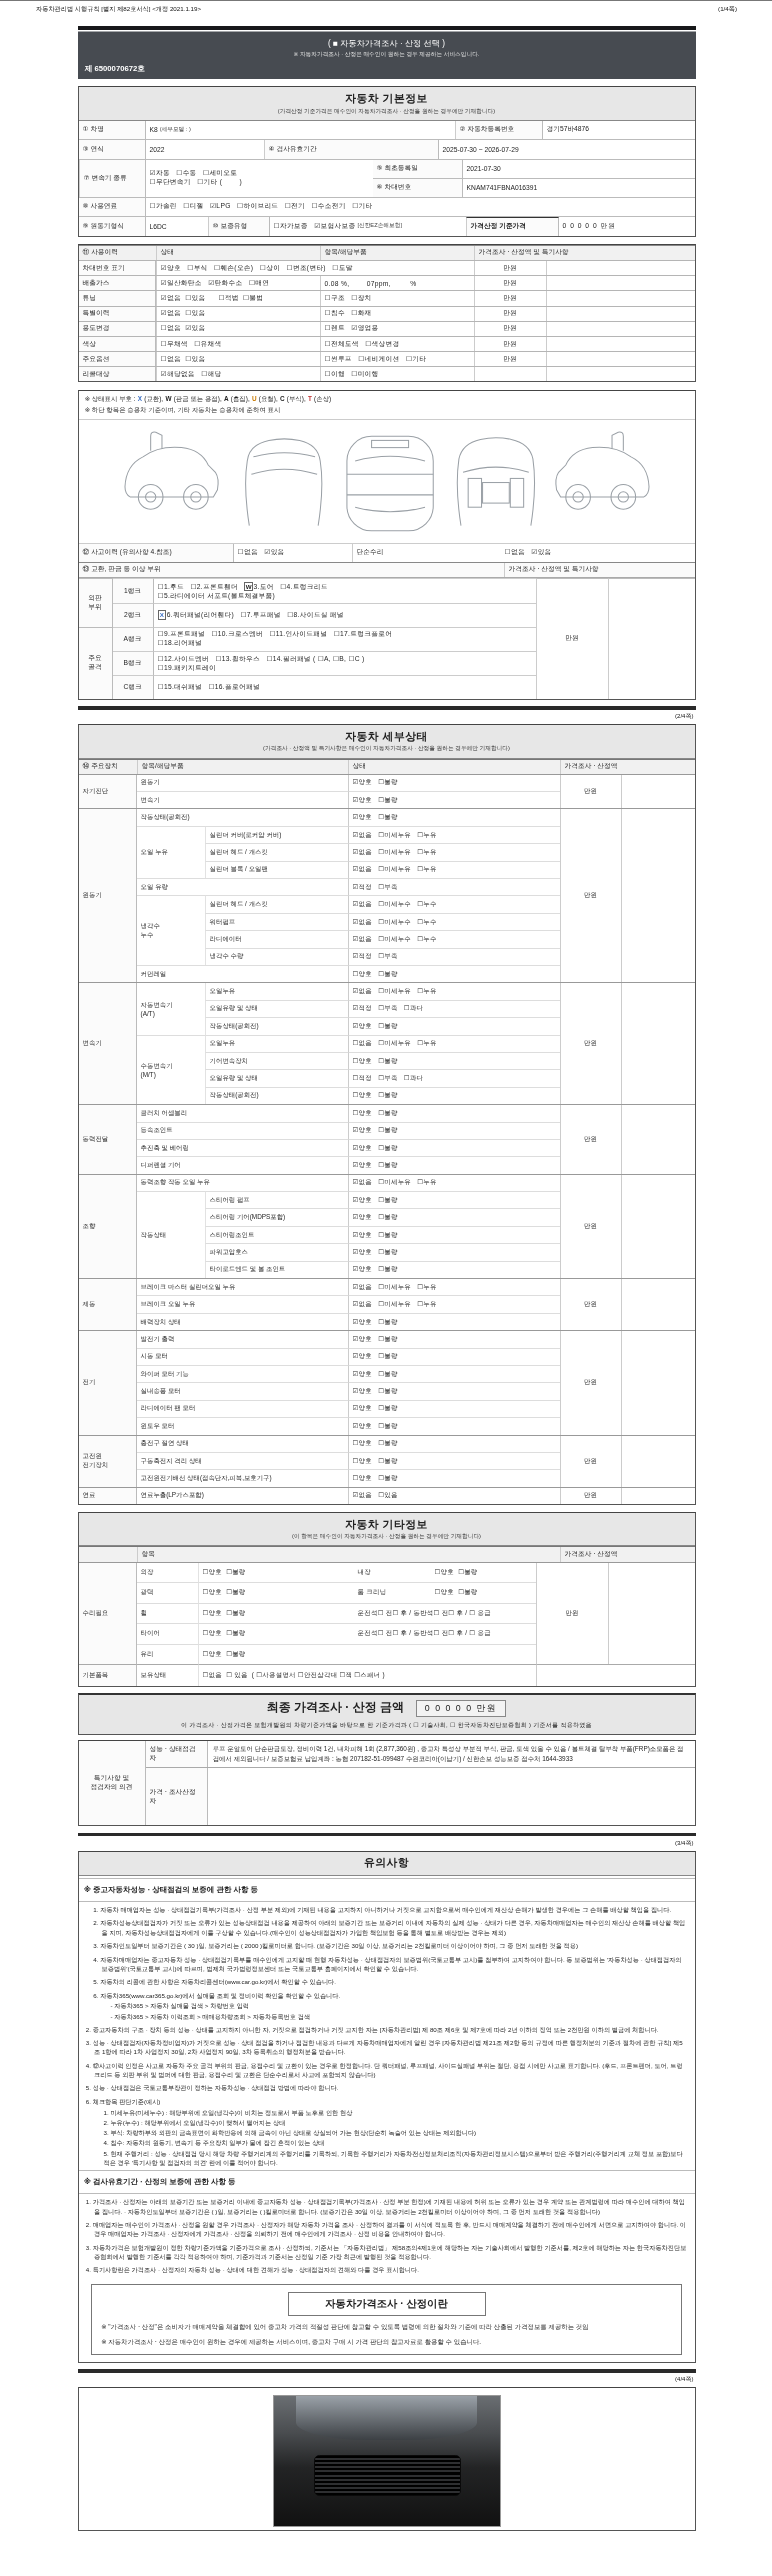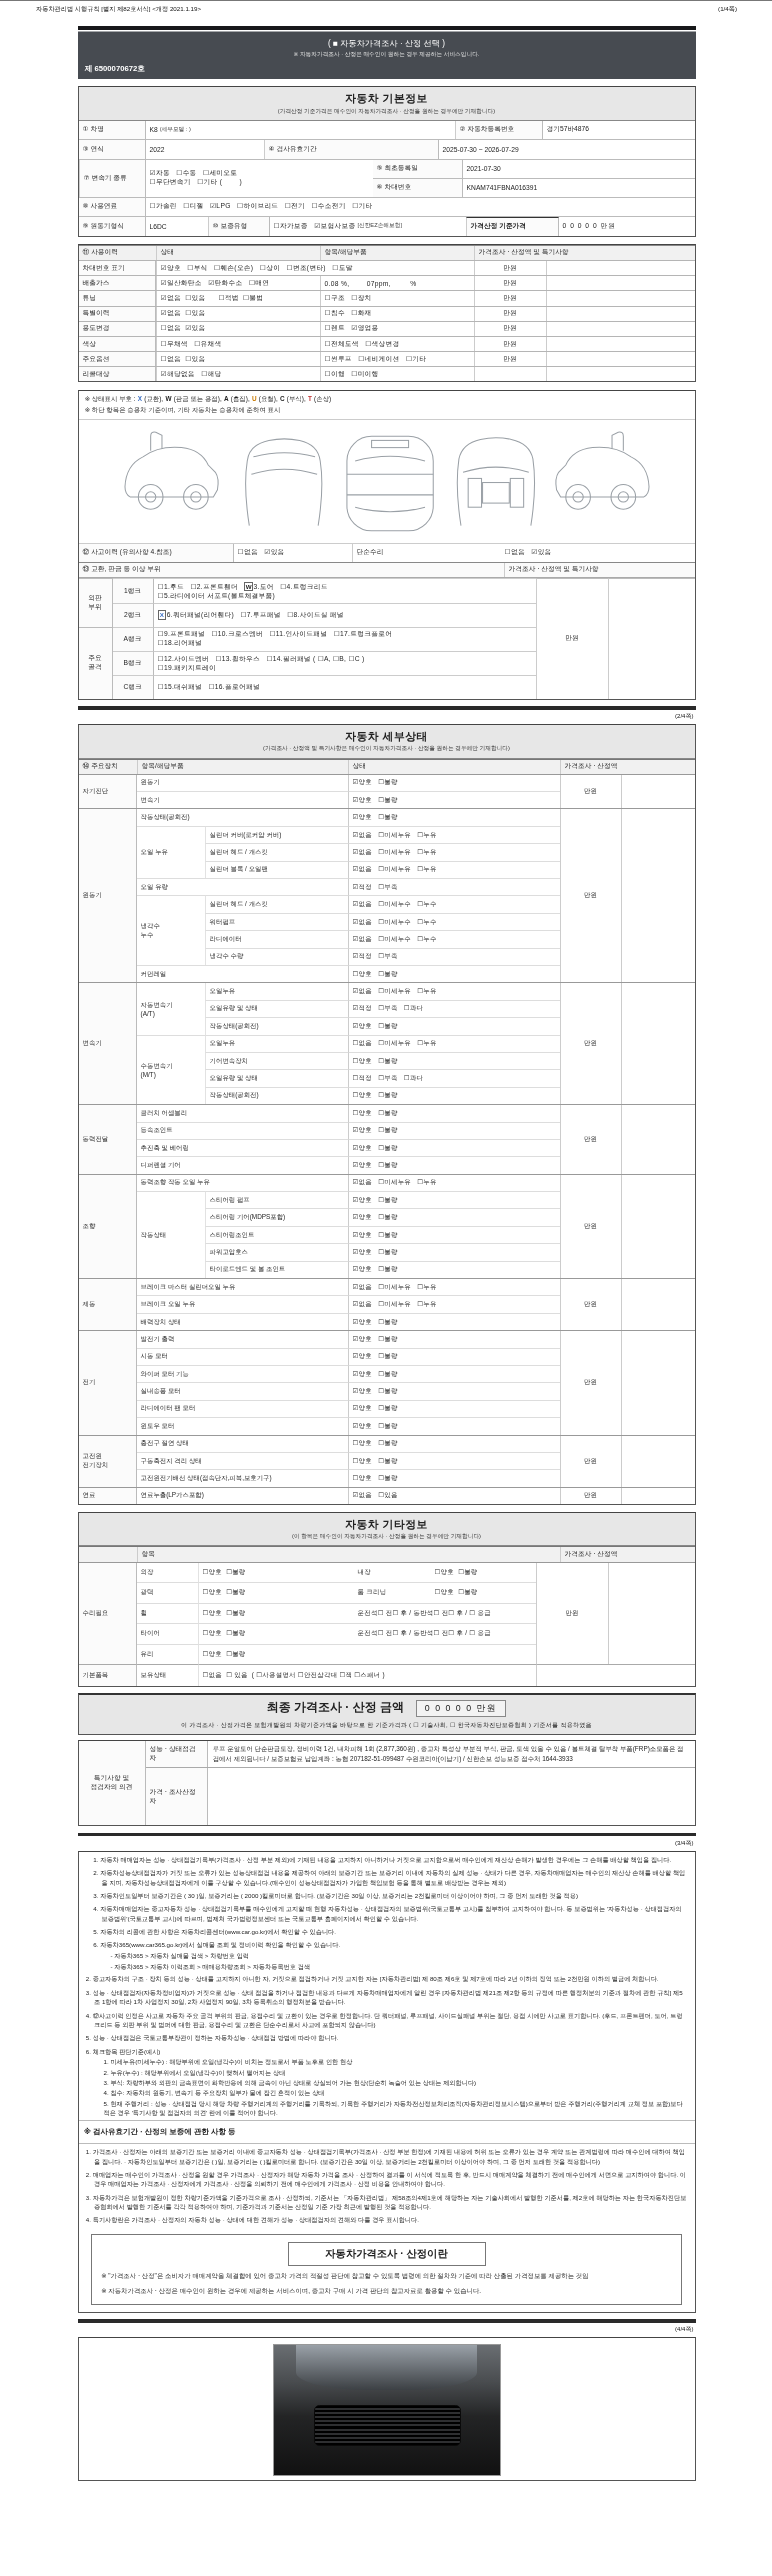--- a/index.html
+++ b/index.html
@@ -495,21 +495,25 @@
 자</div>
           <div class="optext"></div>
         </div>
       </div>
     </div>
 
     <div class="pagebar"></div>
     <div class="pmark">(3/4쪽)</div>
 
     <div class="sec" style="margin-top:3.1px;padding-bottom:7.2px;">
+      <div class="band">
+        <div class="bt">유의사항</div>
+      </div>
       <div id="notice-body">
+          <div class="nheader">※ 중고자동차성능 · 상태점검의 보증에 관한 사항 등</div>
           <div class="nitem ind1">1.  자동차 매매업자는 성능 · 상태점검기록부(가격조사 · 산정 부분 제외)에 기재된 내용을 고지하지 아니하거나 거짓으로 고지함으로써 매수인에게 재산상 손해가 발생한 경우에는 그 손해를 배상할 책임을 집니다.</div>
           <div class="nitem ind1">2.  자동차성능상태점검자가 거짓 또는 오류가 있는 성능상태점검 내용을 제공하여 아래의 보증기간 또는 보증거리 이내에 자동차의 실제 성능 · 상태가 다른 경우, 자동차매매업자는 매수인의 재산상 손해를 배상할 책임을 지며, 자동차성능상태점검자에게 이를 구상할 수 있습니다.(매수인이 성능상태점검자가 가입한 책임보험 등을 통해 별도로 배상받는 경우는 제외)</div>
           <div class="nitem ind1">3.  자동차인도일부터 보증기간은 ( 30 )일, 보증거리는 ( 2000 )킬로미터로 합니다. (보증기간은 30일 이상, 보증거리는 2천킬로미터 이상이어야 하며, 그 중 먼저 도래한 것을 적용)</div>
           <div class="nitem ind1">4.  자동차매매업자는 중고자동차 성능 · 상태점검기록부를 매수인에게 고지할 때 현행 자동차성능 · 상태점검자의 보증범위(국토교통부 고시)를 첨부하여 고지하여야 합니다. 동 보증범위는 '자동차성능 · 상태점검자의 보증범위'(국토교통부 고시)에 따르며, 법제처 국가법령정보센터 또는 국토교통부 홈페이지에서 확인할 수 있습니다.</div>
           <div class="nitem ind1">5.  자동차의 리콜에 관한 사항은 자동차리콜센터(www.car.go.kr)에서 확인할 수 있습니다.</div>
           <div class="nitem ind1">6.  자동차365(www.car365.go.kr)에서 실매물 조회 및 정비이력 확인을 확인할 수 있습니다.</div>
           <div class="nline ind1">- 자동차365 &gt; 자동차 실매물 검색 &gt; 차량번호 입력</div>
           <div class="nline ind1">- 자동차365 &gt; 자동차 이력조회 &gt; 매매용차량조회 &gt; 자동차등록번호 검색</div>
           <div class="nitem">2.  중고자동차의 구조 · 장치 등의 성능 · 상태를 고지하지 아니한 자, 거짓으로 점검하거나 거짓 고지한 자는 [자동차관리법] 제 80조 제6호 및 제7호에 따라 2년 이하의 징역 또는 2천만원 이하의 벌금에 처합니다.</div>
           <div class="nitem">3.  성능 · 상태점검자(자동차정비업자)가 거짓으로 성능 · 상태 점검을 하거나 점검한 내용과 다르게 자동차매매업자에게 알린 경우 [자동차관리법 제21조 제2항 등의 규정에 따른 행정처분의 기준과 절차에 관한 규칙] 제5조 1항에 따라 1차 사업정지 30일, 2차 사업정지 90일, 3차 등록취소의 행정처분을 받습니다.</div>

